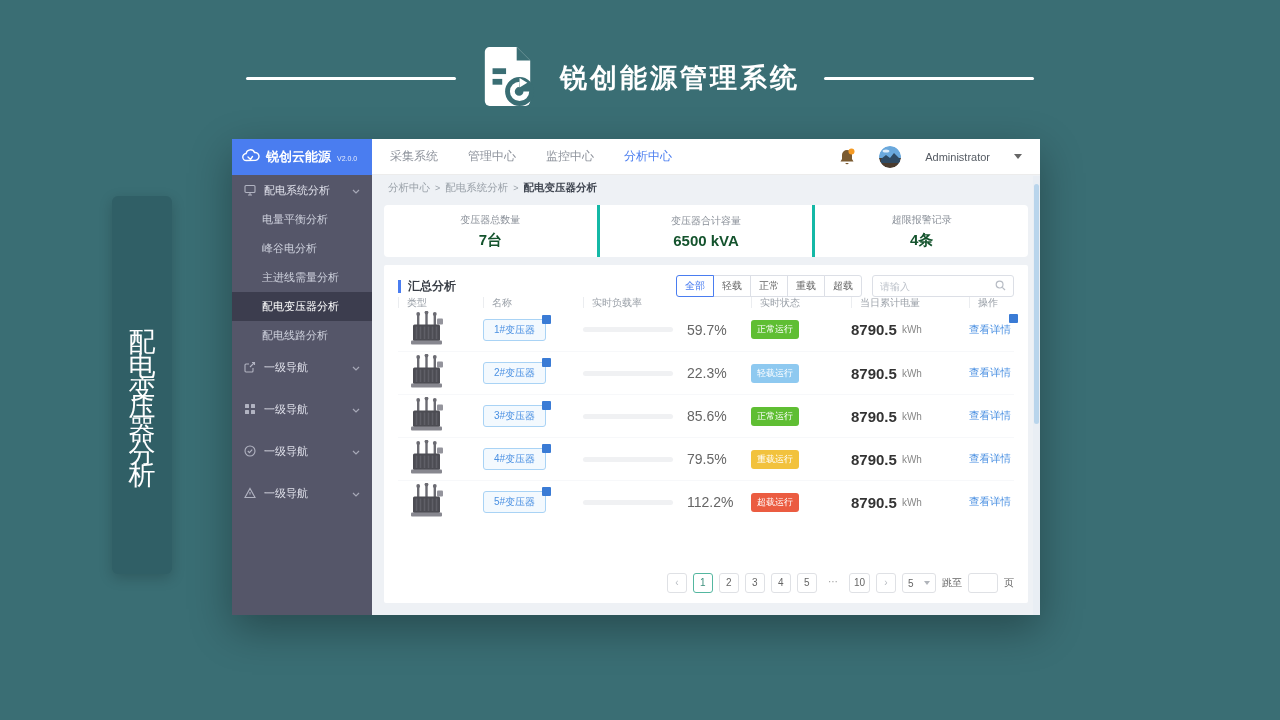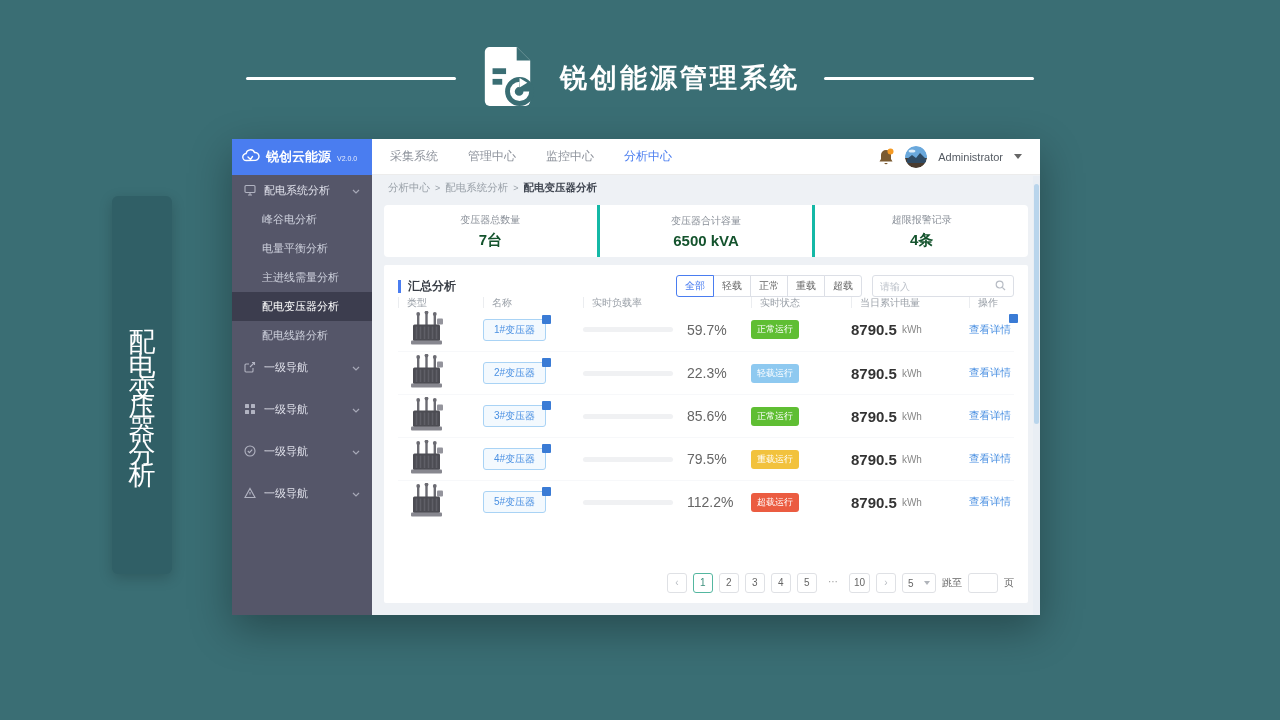--- a/index.html
+++ b/index.html
@@ -39,21 +39,21 @@
   .submenu-item.active { background:#3c3d4e; color:#ffffff; }
   .nav-rest { margin-top:2px; display:flex; flex-direction:column;gap:12px; }
 
   
   .main { flex:1; min-width:0; background:#eef1f5; display:flex; flex-direction:column; position:relative; }
 
   .topnav { height:36px; background:#fff; border-bottom:1px solid #ececec;
     display:flex; align-items:center; padding:0 18px; gap:30px; flex-shrink:0; }
   .topnav-item { font-size:12px; color:#8e939c; cursor:pointer; white-space:nowrap; }
   .topnav-item.active { color:#4a7df0; }
-  .topnav-right { margin-left:auto; display:flex; align-items:center; gap:11px; }
+  .topnav-right { margin-left:auto; display:flex; align-items:center; gap:24px; }
   .bell-wrap { position:relative; width:16px; height:18px; cursor:pointer; }
   .avatar { width:22px; height:22px; border-radius:50%; overflow:hidden; flex-shrink:0; cursor:pointer; }
   .user-name { font-size:11px; color:#555b63; }
   .caret { width:0; height:0; border-left:4px solid transparent; border-right:4px solid transparent; border-top:5px solid #666; cursor:pointer; }
 
   .breadcrumb { height:26px; display:flex; align-items:center; padding:0 16px; gap:5px;
     font-size:10.5px; color:#99a0a8; flex-shrink:0; }
   .breadcrumb .crumb-sep { font-size:9px; }
   .breadcrumb .current { color:#3f4550; font-weight:bold; }
 
@@ -165,24 +165,24 @@
       <span>配电系统分析</span>
       <span class="chev">
         <svg width="8" height="5" viewBox="0 0 8 5" fill="none" stroke="#c9cbd8" stroke-width="1.2">
             <path d="M1 1 l3 3 3-3"></path>
           </svg>
       </span>
     </div>
 
     <div class="submenu">
         <div class="submenu-item">
+        <span>电量平衡分析</span>
+      </div>
+        <div class="submenu-item">
         <span>峰谷电分析</span>
-      </div>
-        <div class="submenu-item">
-        <span>电量平衡分析</span>
       </div>
         <div class="submenu-item">
         <span>主进线需量分析</span>
       </div>
         <div class="submenu-item active">
         <span>配电变压器分析</span>
       </div>
         <div class="submenu-item">
         <span>配电线路分析</span>
       </div>

